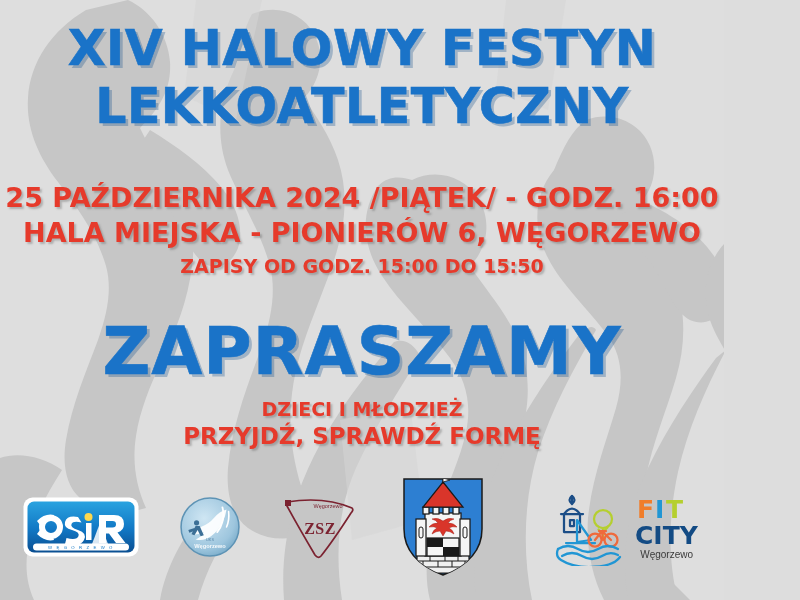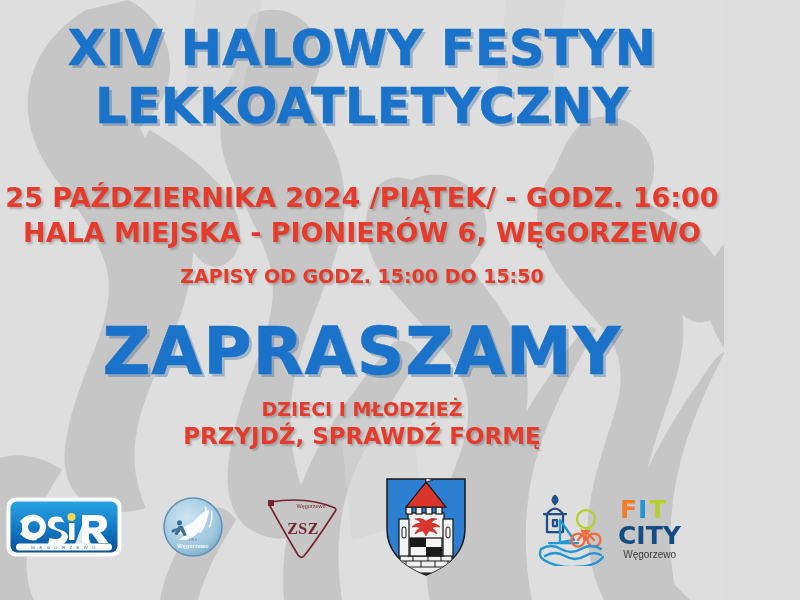--- a/index.html
+++ b/index.html
@@ -48,40 +48,40 @@
     color: #e63a2b;
     font-weight: 900;
     font-family: "DejaVu Sans", sans-serif;
     text-shadow: 2px 2px 2px rgba(90,90,90,.35);
     letter-spacing: 0px;
   }
 
   #info-block { top: 180px; }
   #info-line1 { font-size: 27px; line-height: 1.30; text-align: center; }
   #info-line2 { font-size: 27px; line-height: 1.30; }
-  #info-line3 { font-size: 19px; line-height: 1.45; margin-top: 13px; }
+  #info-line3 { font-size: 19px; line-height: 1.45; margin-top: 3px; }
 
   #invite-block { top: 318px; }
   #invite-main {
     font-size: 66px;
     letter-spacing: 1px;
   }
   #invite-sub1 { font-size: 19px; margin-top: 12px; line-height: 1.28; }
   #invite-sub2 { font-size: 23px; line-height: 1.28; }
 
   
   #logo-strip {
     position: absolute;
     left: 0; right: 8px;
     bottom: 18px;
     height: 110px;
     z-index: 3;
     display: flex;
     align-items: center;
-    justify-content: flex-start;
+    justify-content: center;
     gap: 0px;
   }
   .logo-slot {
     display: flex;
     align-items: center;
     justify-content: center;
   }
   #slot-osir    { width: 128px; }
   #slot-uks     { width: 78px;  }
   #slot-zsz     { width: 88px;  }

